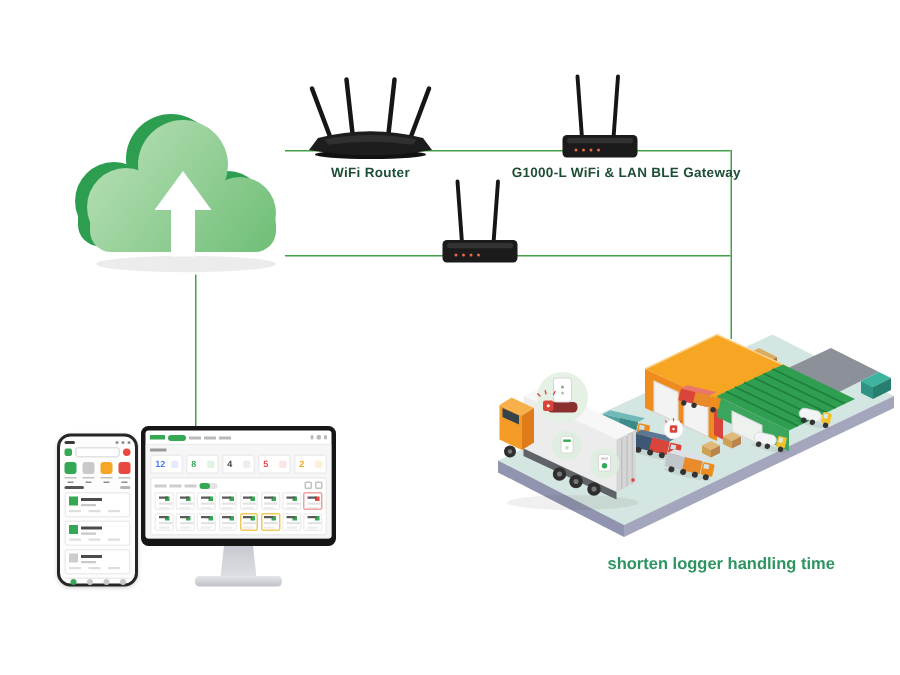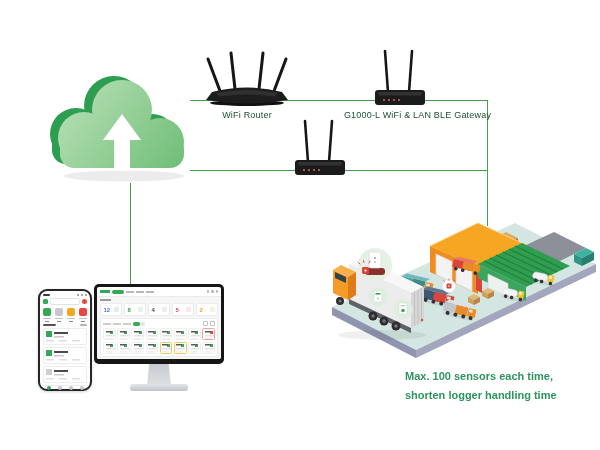--- a/index.html
+++ b/index.html
@@ -1,20 +1,20 @@
 <!DOCTYPE html>
 <html><head>
 <meta charset="utf-8">
 <style>
   html,body{margin:0;padding:0;background:#fff}
   .canvas{position:relative;width:600px;height:450px;background:#fff;overflow:hidden;
           font-family:"Liberation Sans",sans-serif}
   .abs{position:absolute}
   .line{position:absolute;background:#43a047}
-  .dev-label{position:absolute;font-size:9px;font-weight:400;color:#1d4f35;text-align:center;letter-spacing:.2px;white-space:nowrap}
+  .dev-label{position:absolute;font-size:9px;font-weight:700;color:#1d4f35;text-align:center;letter-spacing:.2px;white-space:nowrap}
   .caption{position:absolute;left:405px;top:367px;font-size:11px;font-weight:700;color:#2e9460;line-height:19px}
 
   
   .phone{position:absolute;left:38px;top:289px;width:54px;height:102px;background:#fdfdfd;
          border:2px solid #262626;border-radius:9px;box-shadow:0 1px 3px rgba(0,0,0,.18);
          padding:3px 3px;box-sizing:border-box;display:flex;flex-direction:column;gap:2px}
   .p-row{display:flex;align-items:center;gap:2px}
   .bar{display:block;height:2px;background:#9b9b9b;border-radius:1px}
   .p-status .bar{width:7px;background:#3a3a3a}
   .p-status .d{width:2px;height:2px;border-radius:50%;background:#8f8f8f;display:block}
@@ -471,17 +471,16 @@
       <circle cx="121" cy="84" r="0.8" fill="#fff"></circle>
       <g stroke="#d9453a" stroke-width="0.7" stroke-linecap="round">
           <line x1="116.5" y1="79.5" x2="115.5" y2="78.5"></line>
           <line x1="121" y1="78.5" x2="121" y2="77"></line>
           <line x1="125.5" y1="79.5" x2="126.5" y2="78.5"></line>
         </g>
     </g>
   </svg>
 
   <div class="caption">
-    <div>Max. 100 sensors each time,</div>
     <div>shorten logger handling time</div>
   </div>
 
 </div>
 
 </body></html>

